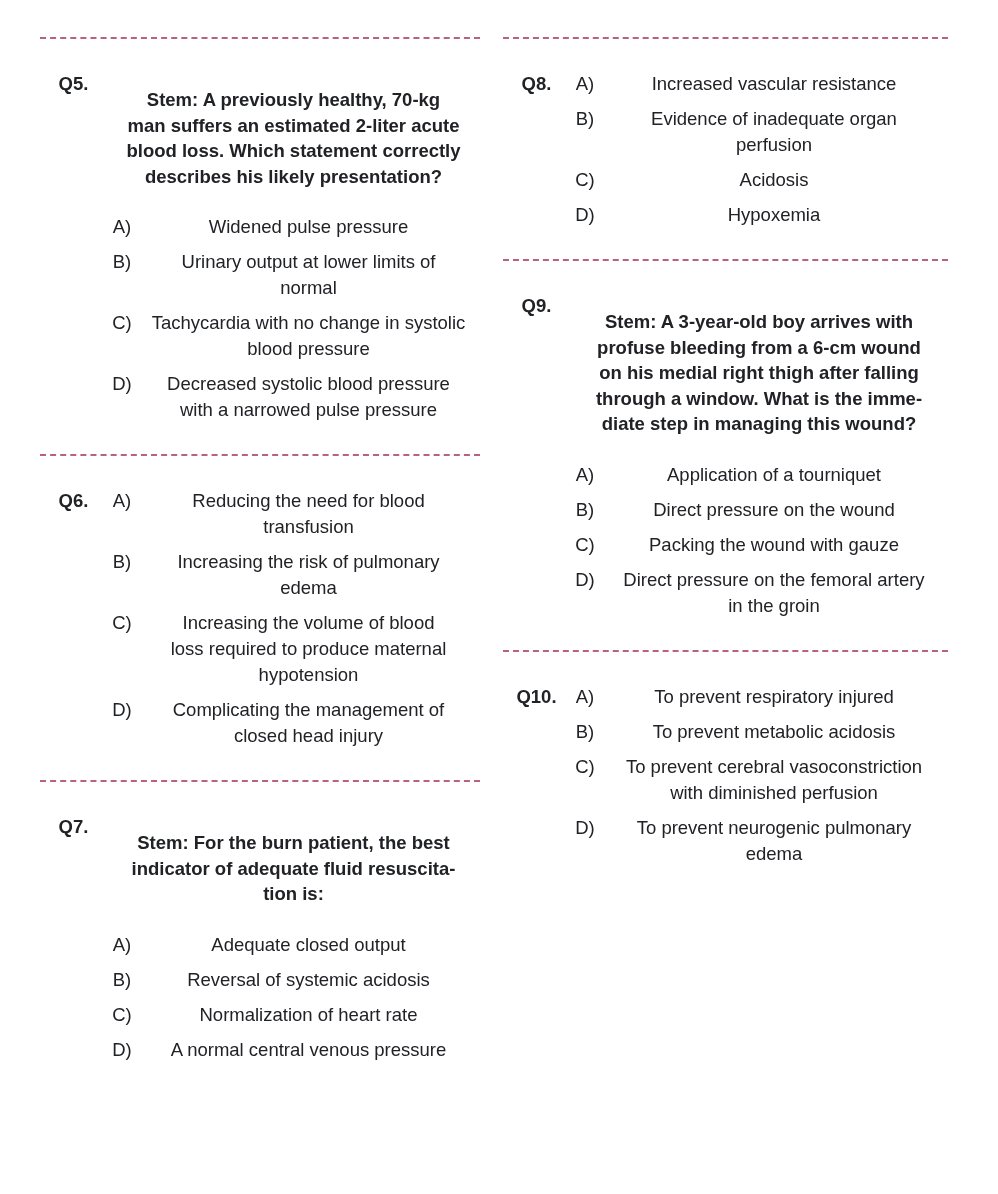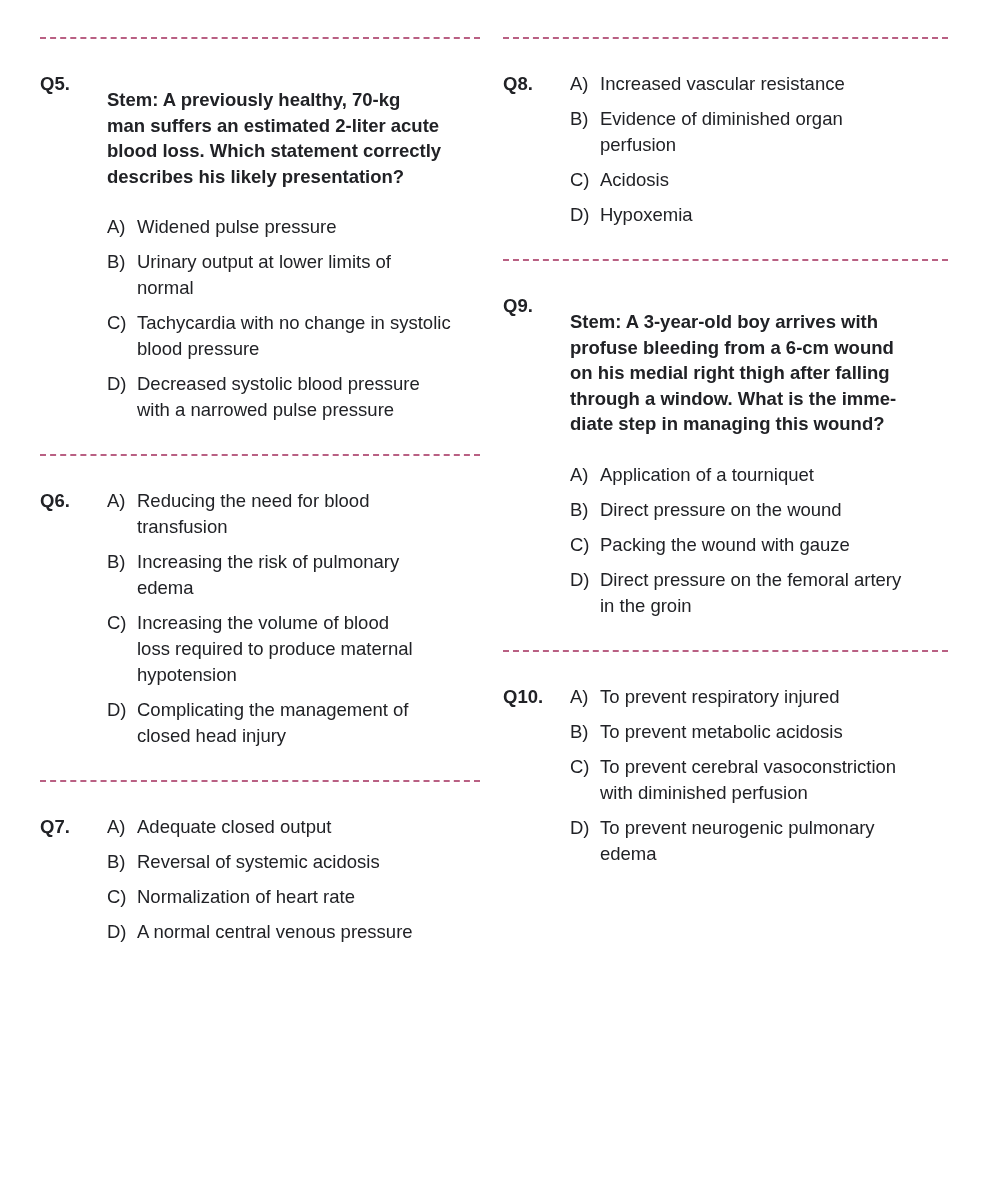--- a/index.html
+++ b/index.html
@@ -21,20 +21,21 @@
   }
   .page {
     width: 998px;
     height: 1194px;
     padding: 37px 50px 30px 40px;
     display: flex;
     gap: 23px;
   }
   .col {
     flex: 0 0 auto;
+    text-align: center;
   }
   .col-left  { width: 440px; }
   .col-right { width: 445px; }
 
   .question { }
   .sep {
     border-top: 2px dashed var(--sep-color);
     margin: 0 0 32px 0;
   }
   .question:not(:first-child) .sep {
@@ -146,20 +147,23 @@
           </div>
         </div>
       </div>
     </section>
 
     <section class="question">
       <div class="sep"></div>
       <div class="q-row">
         <div class="q-num">Q7.</div>
         <div class="q-body">
+          <p class="stem">Stem: For the burn patient, the best
+indicator of adequate fluid resuscita-
+tion is:</p>
           <div class="options">
             <div class="option">
               <span class="opt-letter">A)</span>
               <span class="opt-text">Adequate closed output</span>
             </div>
             <div class="option">
               <span class="opt-letter">B)</span>
               <span class="opt-text">Reversal of systemic acidosis</span>
             </div>
             <div class="option">
@@ -184,21 +188,21 @@
       <div class="q-row">
         <div class="q-num">Q8.</div>
         <div class="q-body">
           <div class="options">
             <div class="option">
               <span class="opt-letter">A)</span>
               <span class="opt-text">Increased vascular resistance</span>
             </div>
             <div class="option">
               <span class="opt-letter">B)</span>
-              <span class="opt-text">Evidence of diminished organ
+              <span class="opt-text">Evidence of inadequate organ
 perfusion</span>
             </div>
             <div class="option">
               <span class="opt-letter">C)</span>
               <span class="opt-text">Acidosis</span>
             </div>
             <div class="option">
               <span class="opt-letter">D)</span>
               <span class="opt-text">Hypoxemia</span>
             </div>

